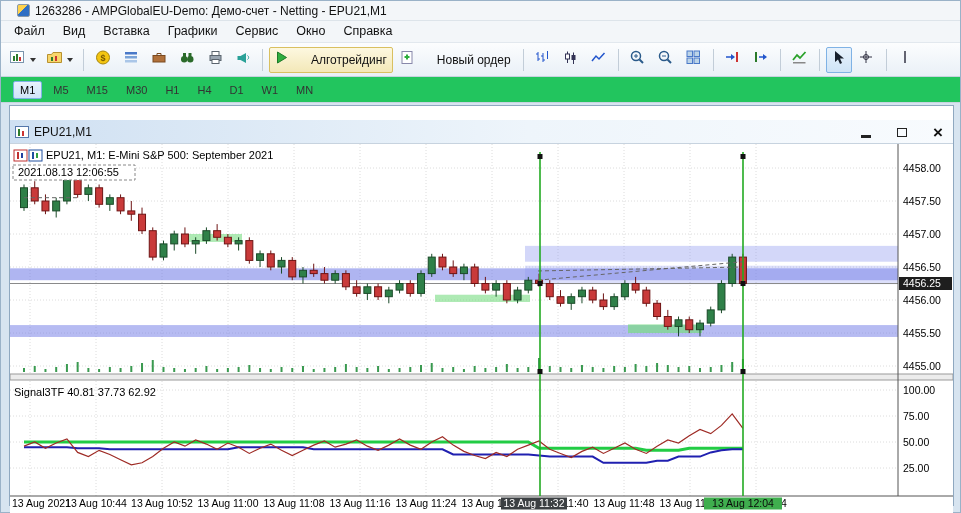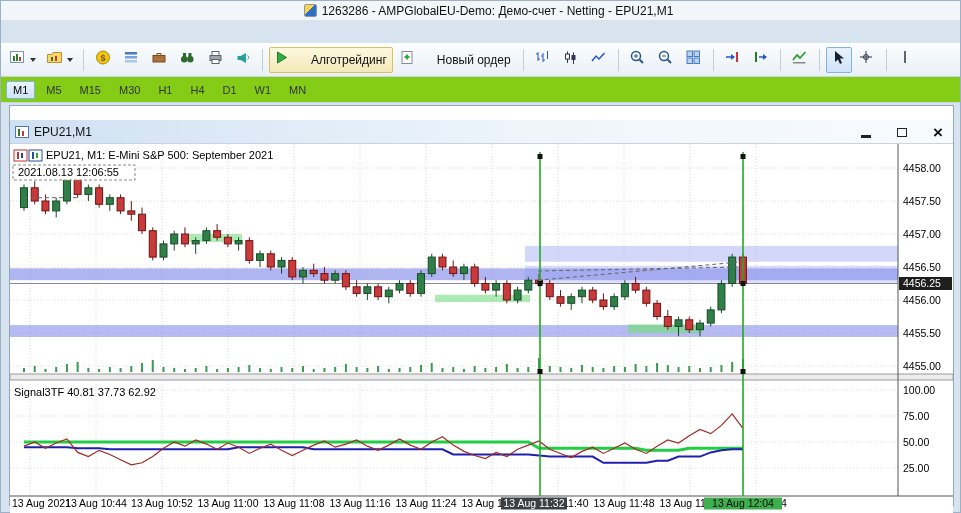--- a/index.html
+++ b/index.html
@@ -1,39 +1,39 @@
 <!DOCTYPE html>
 <html><head>
 <meta charset="utf-8">
 <style>
   * { margin:0; padding:0; box-sizing:border-box; }
   html,body { width:961px; height:513px; overflow:hidden; }
   body { font-family:"Liberation Sans", sans-serif; background:#d7e4f0; cursor:default; user-select:none; }
   #app { position:relative; width:961px; height:513px; background:#d7e4f0; border:1px solid #9ab2c8; }
 
   
-  .titlebar { position:absolute; top:0; left:0; right:0; height:20px; background:#f3f6f9; border-bottom:1px solid #dde4ea; display:flex; align-items:center; padding-left:16px;justify-content:center; }
+  .titlebar { position:absolute; top:0; left:0; right:0; height:20px; background:#f3f6f9; border-bottom:1px solid #dde4ea; display:flex; align-items:center; padding-left:16px; }
   .app-icon { width:13px; height:13px; border-radius:2px; background:linear-gradient(135deg,#ffd24a 0 45%, #2f6fc4 45% 100%); border:1px solid #8898a8; margin-right:5px; }
   .title-text { font-size:12px; color:#111; }
 
   
   .menubar { position:absolute; top:20px; left:0; right:0; height:22px; background:#f3f6f9; display:flex; align-items:stretch; padding-left:4px; border-bottom:1px solid #e2e8ee; }
   .menu-item { font-size:12.5px; color:#111; padding:3px 9px 0 9px; }
 
   
   .toolbar { position:absolute; top:42px; left:0; right:0; height:34px; background:linear-gradient(#fcfdfe,#e9f0f7); border-bottom:1px solid #c7d3df; display:flex; align-items:center; padding-left:4px; gap:2px; }
   .tbtn { height:26px; min-width:26px; display:flex; align-items:center; justify-content:center; border:1px solid transparent; border-radius:2px; padding:0 3px; gap:3px; }
   .tbtn .lbl { font-size:12px; color:#111; white-space:nowrap; padding-right:2px;margin-left:18px; }
   .tbtn-active { border:1px solid #d9c060; background:linear-gradient(#fdf8e0,#f3e8b8); }
   .tbtn-selected { border:1px solid #7fb2e5; background:linear-gradient(#e8f2fc,#cfe4f7); }
   .tsep { width:1px; height:22px; background:#c2cdd8; margin:0 4px; }
   .caret { width:0; height:0; border-left:3px solid transparent; border-right:3px solid transparent; border-top:4px solid #333; margin-left:1px; }
 
   
-  .tfbar { position:absolute; top:76px; left:0; right:0; height:26px; background:#84cc16; border-bottom:1px solid #c7d3df; display:flex; align-items:center; padding-left:5px; gap:4px; }
+  .tfbar { position:absolute; top:76px; left:0; right:0; height:26px; background:#22c55e; border-bottom:1px solid #c7d3df; display:flex; align-items:center; padding-left:12px; gap:4px; }
   .tfbtn { font-size:11px; color:#333; padding:2px 6px; border:1px solid transparent; border-radius:2px; }
   .tfbtn-active { background:linear-gradient(#e8f2fc,#cfe4f7); border:1px solid #7fb2e5; color:#000; }
 
   
   .chart-window { position:absolute; top:104px; left:8px; width:945px; height:401px; background:#fff; border:1px solid #8fa8c0; }
   .chart-titlebar { position:relative; height:24px; background:linear-gradient(90deg,#cfe0f2,#eef5fb 55%, #f8fbfe); border-bottom:1px solid #c7d3df; display:flex; align-items:center; padding-left:5px;margin-top:14px; }
   .ct-icon { width:14px; height:12px; border:1px solid #5577aa; background:#fff; margin-right:5px; position:relative; }
   .ct-icon:before { content:""; position:absolute; left:2px; top:2px; width:2px; height:7px; background:#2d7d2d; }
   .ct-icon:after { content:""; position:absolute; left:6px; top:4px; width:2px; height:5px; background:#c33; }
   .ct-title { font-size:12px; color:#111; }
@@ -48,20 +48,29 @@
 </head>
 <body>
 
 <div id="app">
 
   <div class="titlebar">
     <div class="app-icon"></div>
     <span class="title-text">1263286 - AMPGlobalEU-Demo: Демо-счет - Netting - EPU21,M1</span>
   </div>
 
+  <div class="menubar" id="menubar">
+      <div class="menu-item">Файл</div>
+      <div class="menu-item">Вид</div>
+      <div class="menu-item">Вставка</div>
+      <div class="menu-item">Графики</div>
+      <div class="menu-item">Сервис</div>
+      <div class="menu-item">Окно</div>
+      <div class="menu-item">Справка</div>
+    </div>
 
   <div class="toolbar">
     <div class="tbtn">
       <span><svg width="17" height="17">
             <rect x="1.5" y="2.5" width="13" height="11" fill="#fff" stroke="#7a94ad"></rect>
             <rect x="4" y="7" width="2" height="5" fill="#2d7d2d"></rect>
             <rect x="7" y="5" width="2" height="7" fill="#2d7d2d"></rect>
             <rect x="10" y="8" width="2" height="4" fill="#c33"></rect>
           </svg></span>
       <span class="caret"></span>

